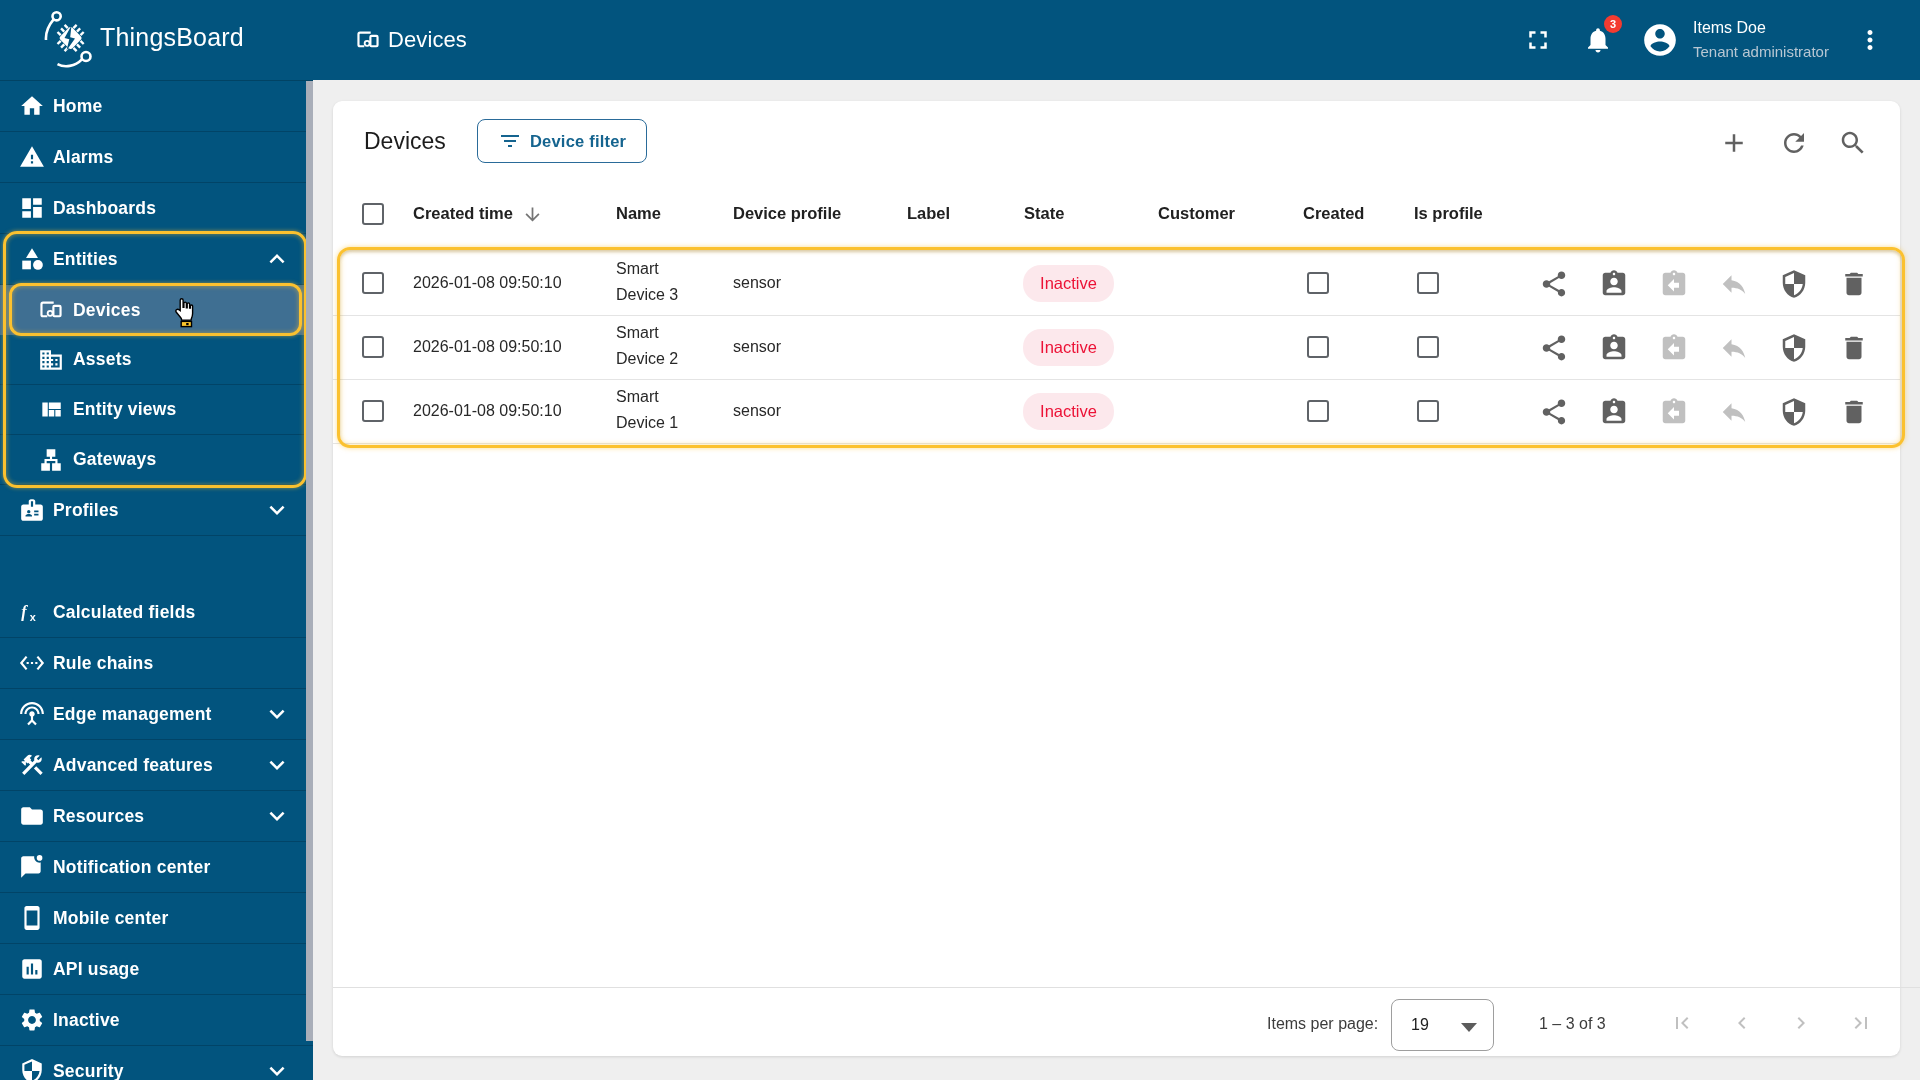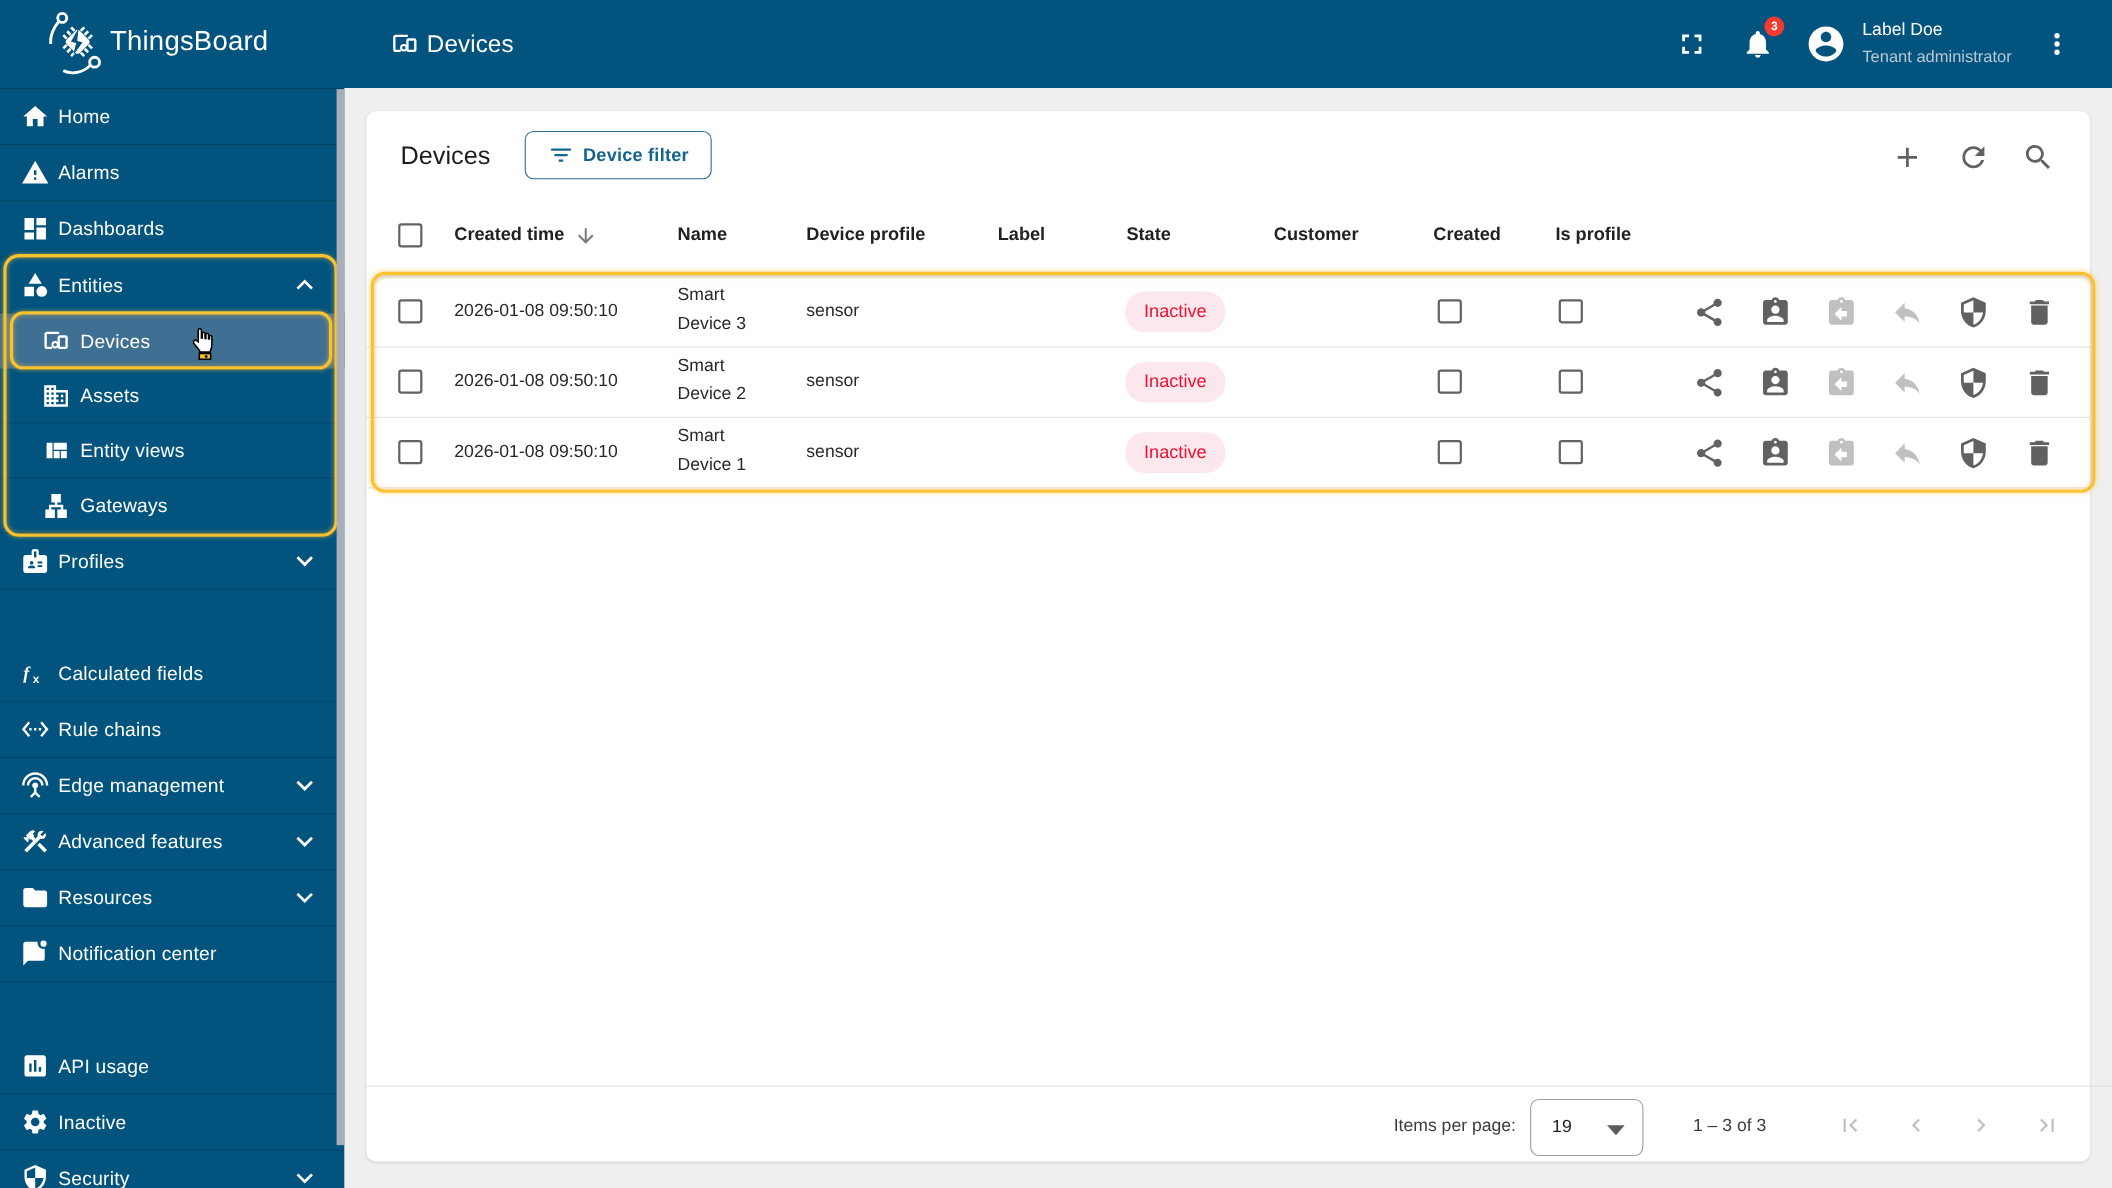--- a/index.html
+++ b/index.html
@@ -19,21 +19,21 @@
   #title-wrap { position:absolute; left:355px; top:0; height:80px; display:flex; align-items:center; color:#fff; }
   #title-wrap .t { font-size:22px; font-weight:400; margin-left:7px; letter-spacing:0.1px; }
   .hicon { position:absolute; top:25px; width:30px; height:30px; }
   #badge { position:absolute; left:1604px; top:15px; width:18px; height:18px; border-radius:50%; background:#f33b30; color:#fff; font-size:11px; font-weight:700; text-align:center; line-height:18px; }
   #uname { position:absolute; left:1693px; top:19px; color:#fff; font-size:16px; }
   #urole { position:absolute; left:1693px; top:43px; color:#b8c7d3; font-size:15px; }
   
   #sidebar { position:absolute; left:0; top:80px; width:313px; height:1000px; background:var(--blue); border-top:1px solid rgba(0,0,0,0.2); }
   .mi { position:absolute; left:0; width:313px; height:51px; border-bottom:1px solid rgba(0,0,0,0.18); display:flex; align-items:center; color:#fff; }
   .mi svg { position:absolute; left:19px; width:26px; height:26px; }
-  .mi .lbl { position:absolute; left:53px; font-size:17.5px; font-weight:400; letter-spacing:0.2px; }
+  .mi .lbl { position:absolute; left:53px; font-size:17.5px; font-weight:700; letter-spacing:0.2px; }
   .mi.sub svg { left:38px; }
   .mi.sub .lbl { left:73px; }
   .mi .chev { position:absolute; left:262px !important; width:30px !important; height:30px !important; }
   #scrollthumb { position:absolute; left:306px; top:0px; width:7px; height:960px; background:#a9aeb9; }
   .hl { position:absolute; border:3px solid var(--amber); border-radius:14px; box-shadow:0 0 4px 0px rgba(251,193,47,0.55), inset 0 0 4px 1px rgba(251,193,47,0.4); }
   
   #card { position:absolute; left:333px; top:101px; width:1567px; height:955px; background:#fff; border-radius:9px; box-shadow:0 1px 3px rgba(0,0,0,0.12); }
   #card-title { position:absolute; left:31px; top:27px; font-size:23px; font-weight:400; color:#1c1c1c; letter-spacing:0; }
   #filterbtn { position:absolute; left:144px; top:18px; width:170px; height:44px; border:1px solid #2a6b99; border-radius:8px; color:#15648f; display:flex; align-items:center; }
   #filterbtn svg { margin-left:20px; width:24px; height:24px; }
@@ -103,21 +103,21 @@
     </svg>
 
   <svg class="hicon" style="left:1583px" viewBox="0 0 24 24" fill="#fff">
       <path d="M12 22c1.1 0 2-.9 2-2h-4c0 1.1.89 2 2 2zm6-6v-5c0-3.07-1.64-5.64-4.5-6.32V4c0-.83-.67-1.5-1.5-1.5s-1.5.67-1.5 1.5v.68C7.63 5.36 6 7.92 6 11v5l-2 2v1h16v-1l-2-2z"></path>
     </svg>
   <div id="badge">3</div>
 
   <svg class="abs" style="left:1641px;top:21px" width="38" height="38" viewBox="0 0 24 24" fill="#fff">
       <path d="M12 2C6.48 2 2 6.48 2 12s4.48 10 10 10 10-4.48 10-10S17.52 2 12 2zm0 3c1.66 0 3 1.34 3 3s-1.34 3-3 3-3-1.34-3-3 1.34-3 3-3zm0 14.2c-2.5 0-4.71-1.28-6-3.22.03-1.99 4-3.08 6-3.08 1.99 0 5.97 1.09 6 3.08-1.29 1.94-3.5 3.22-6 3.22z"></path>
     </svg>
-  <div id="uname">Label Doe</div>
+  <div id="uname">Items Doe</div>
   <div id="urole">Tenant administrator</div>
 
   <svg class="hicon" style="left:1855px" viewBox="0 0 24 24" fill="#fff">
       <path d="M12 8c1.1 0 2-.9 2-2s-.9-2-2-2-2 .9-2 2 .9 2 2 2zm0 2c-1.1 0-2 .9-2 2s.9 2 2 2 2-.9 2-2-.9-2-2-2zm0 6c-1.1 0-2 .9-2 2s.9 2 2 2 2-.9 2-2-.9-2-2-2z"></path>
     </svg>
 </div>
 
 <div id="sidebar">
   <div class="mi" style="top:0px">
       <svg viewBox="0 0 24 24" fill="#fff">
@@ -222,20 +222,26 @@
     <svg class="chev" viewBox="0 0 24 24" fill="#fff">
         <path d="M16.59 8.59L12 13.17 7.41 8.59 6 10l6 6 6-6z"></path>
       </svg>
     </div>
   <div class="mi" style="top:761px">
       <svg viewBox="0 0 24 24" fill="#fff">
         <path d="M20 6.5V16c0 1.1-.9 2-2 2H6l-4 4V4c0-1.1.9-2 2-2h10.1c-.06.32-.1.66-.1 1 0 2.76 2.24 5 5 5 .34 0 .68-.04 1-.1z"></path>
         <circle cx="19" cy="3.6" r="2.6"></circle>
       </svg>
       <span class="lbl">Notification center</span>
+    </div>
+  <div class="mi" style="top:812px">
+      <svg viewBox="0 0 24 24" fill="#fff">
+        <path d="M17 1.01L7 1c-1.1 0-2 .9-2 2v18c0 1.1.9 2 2 2h10c1.1 0 2-.9 2-2V3c0-1.1-.9-1.99-2-1.99zM17 19H7V5h10v14z"></path>
+      </svg>
+      <span class="lbl">Mobile center</span>
     </div>
   <div class="mi" style="top:863px">
       <svg viewBox="0 0 24 24" fill="#fff">
         <path d="M19 3H5c-1.1 0-2 .9-2 2v14c0 1.1.9 2 2 2h14c1.1 0 2-.9 2-2V5c0-1.1-.9-2-2-2zM9 17H7v-7h2v7zm4 0h-2V7h2v10zm4 0h-2v-4h2v4z"></path>
       </svg>
       <span class="lbl">API usage</span>
     </div>
   <div class="mi" style="top:914px">
       <svg viewBox="0 0 24 24" fill="#fff">
         <path d="M19.14 12.94c.04-.3.06-.61.06-.94 0-.32-.02-.64-.07-.94l2.03-1.58c.18-.14.23-.41.12-.61l-1.92-3.32c-.12-.22-.37-.29-.59-.22l-2.39.96c-.5-.38-1.03-.7-1.62-.94l-.36-2.54c-.04-.24-.24-.41-.48-.41h-3.84c-.24 0-.43.17-.47.41l-.36 2.54c-.59.24-1.13.57-1.62.94l-2.39-.96c-.22-.08-.47 0-.59.22L2.74 8.87c-.12.21-.08.47.12.61l2.03 1.58c-.05.3-.09.63-.09.94s.02.64.07.94l-2.03 1.58c-.18.14-.23.41-.12.61l1.92 3.32c.12.22.37.29.59.22l2.39-.96c.5.38 1.03.7 1.62.94l.36 2.54c.05.24.24.41.48.41h3.84c.24 0 .44-.17.47-.41l.36-2.54c.59-.24 1.13-.56 1.62-.94l2.39.96c.22.08.47 0 .59-.22l1.92-3.32c.12-.22.07-.47-.12-.61l-2.01-1.58zM12 15.6c-1.98 0-3.6-1.62-3.6-3.6s1.62-3.6 3.6-3.6 3.6 1.62 3.6 3.6-1.62 3.6-3.6 3.6z"></path>

